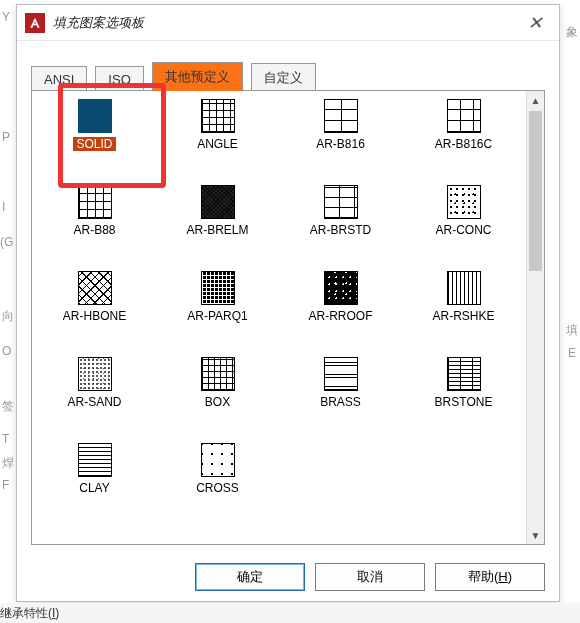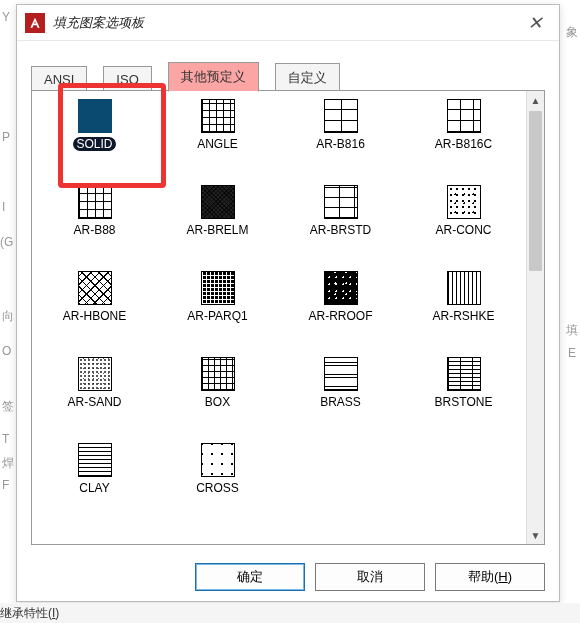--- a/index.html
+++ b/index.html
@@ -48,36 +48,36 @@
     display: flex; align-items: center; justify-content: center;
     color: #555;
     cursor: pointer;
     font-size: 18px;
   }
 
   .tabs {
     display: flex;
     align-items: flex-end;
     padding: 20px 14px 0 14px;
-    gap: 16px;
+    gap: 8px;
     position: relative;
   }
   .tab {
     padding: 5px 12px 5px 12px;
     border: 1px solid #999;
     border-bottom: none;
     background: #f4f4f4;
     font-size: 13px;
     position: relative;
     top: 1px;
     cursor: pointer;
     color: #333;
   }
   .tab.active {
-    background: #fca5a5;
+    background: #f97316;
     border-bottom: 1px solid #fff;
     z-index: 2;
   }
 
   .pane {
     position: absolute;
     left: 14px;
     right: 14px;
     top: 85px;
     bottom: 56px;
@@ -112,25 +112,24 @@
     background: #fff;
     position: relative;
     overflow: hidden;
   }
   .pattern-label {
     font-size: 12px;
     text-align: center;
     white-space: nowrap;
   }
   .pattern-item.selected .pattern-label {
-    background: #0f172a;
+    background: #c2410c;
     color: #fff;
     outline: 1px dotted #fff;
     padding: 0 3px;
-    border-radius: 7px;
   }
 
   
   .vscroll {
     width: 18px;
     background: #f0f0f0;
     border-left: 1px solid #ddd;
     position: relative;
   }
   .vscroll .arrow {

